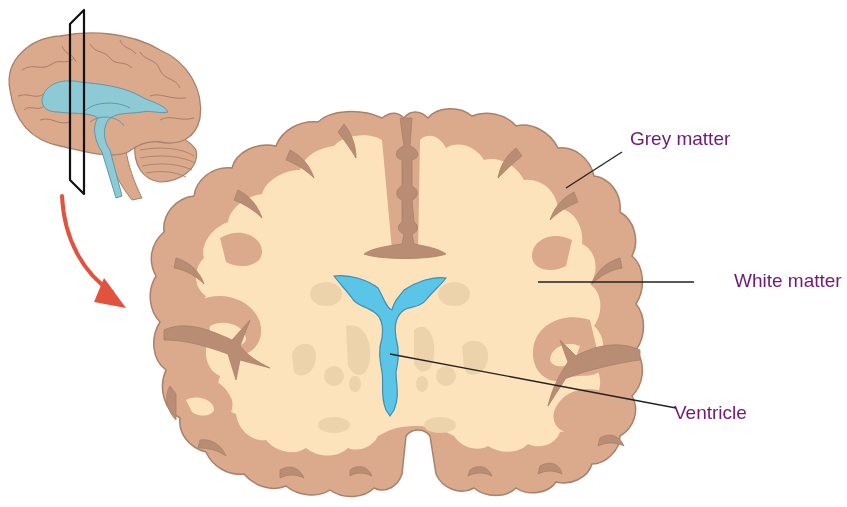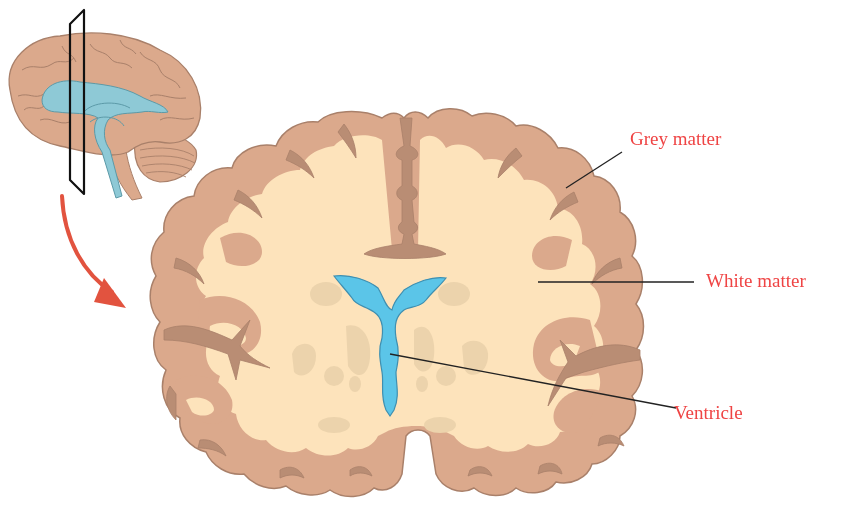--- a/index.html
+++ b/index.html
@@ -1,18 +1,18 @@
 <!DOCTYPE html>
 <html><head>
 <meta charset="utf-8">
 <style>
   html, body { margin: 0; padding: 0; background: #ffffff; }
   body { width: 847px; height: 507px; position: relative; overflow: hidden; font-family: "Liberation Sans", sans-serif; }
   svg.stage { position: absolute; left: 0; top: 0; }
-  .label { position: absolute; font-size: 19px; color: #ef4444; white-space: nowrap; font-family: Liberation Serif, serif; }
+  .label { position: absolute; font-size: 19px; color: #701a75; white-space: nowrap; font-family: Liberation Sans, sans-serif; }
 </style>
 </head>
 <body>
 
 <svg class="stage" width="847" height="507" viewBox="0 0 847 507" xmlns="http://www.w3.org/2000/svg">
 
   <g>
 
     <path d="M108 150 C112 170 120 185 132 200 L142 198 C134 182 128 165 126 150 Z" fill="#dba98c" stroke="#a9806a" stroke-width="1"></path>
 
@@ -154,14 +154,14 @@
   </g>
 
   <g stroke="#222" stroke-width="1.3">
     <line x1="566" y1="188" x2="622" y2="152"></line>
     <line x1="538" y1="282" x2="694" y2="282"></line>
     <line x1="390" y1="354" x2="676" y2="408"></line>
   </g>
 </svg>
 
 <div class="label" style="left:630px; top:128px;">Grey matter</div>
-<div class="label" style="left:706px; top:270px;">White matter</div>
+<div class="label" style="left:734px; top:270px;">White matter</div>
 <div class="label" style="left:674px; top:402px;">Ventricle</div>
 
 </body></html>

